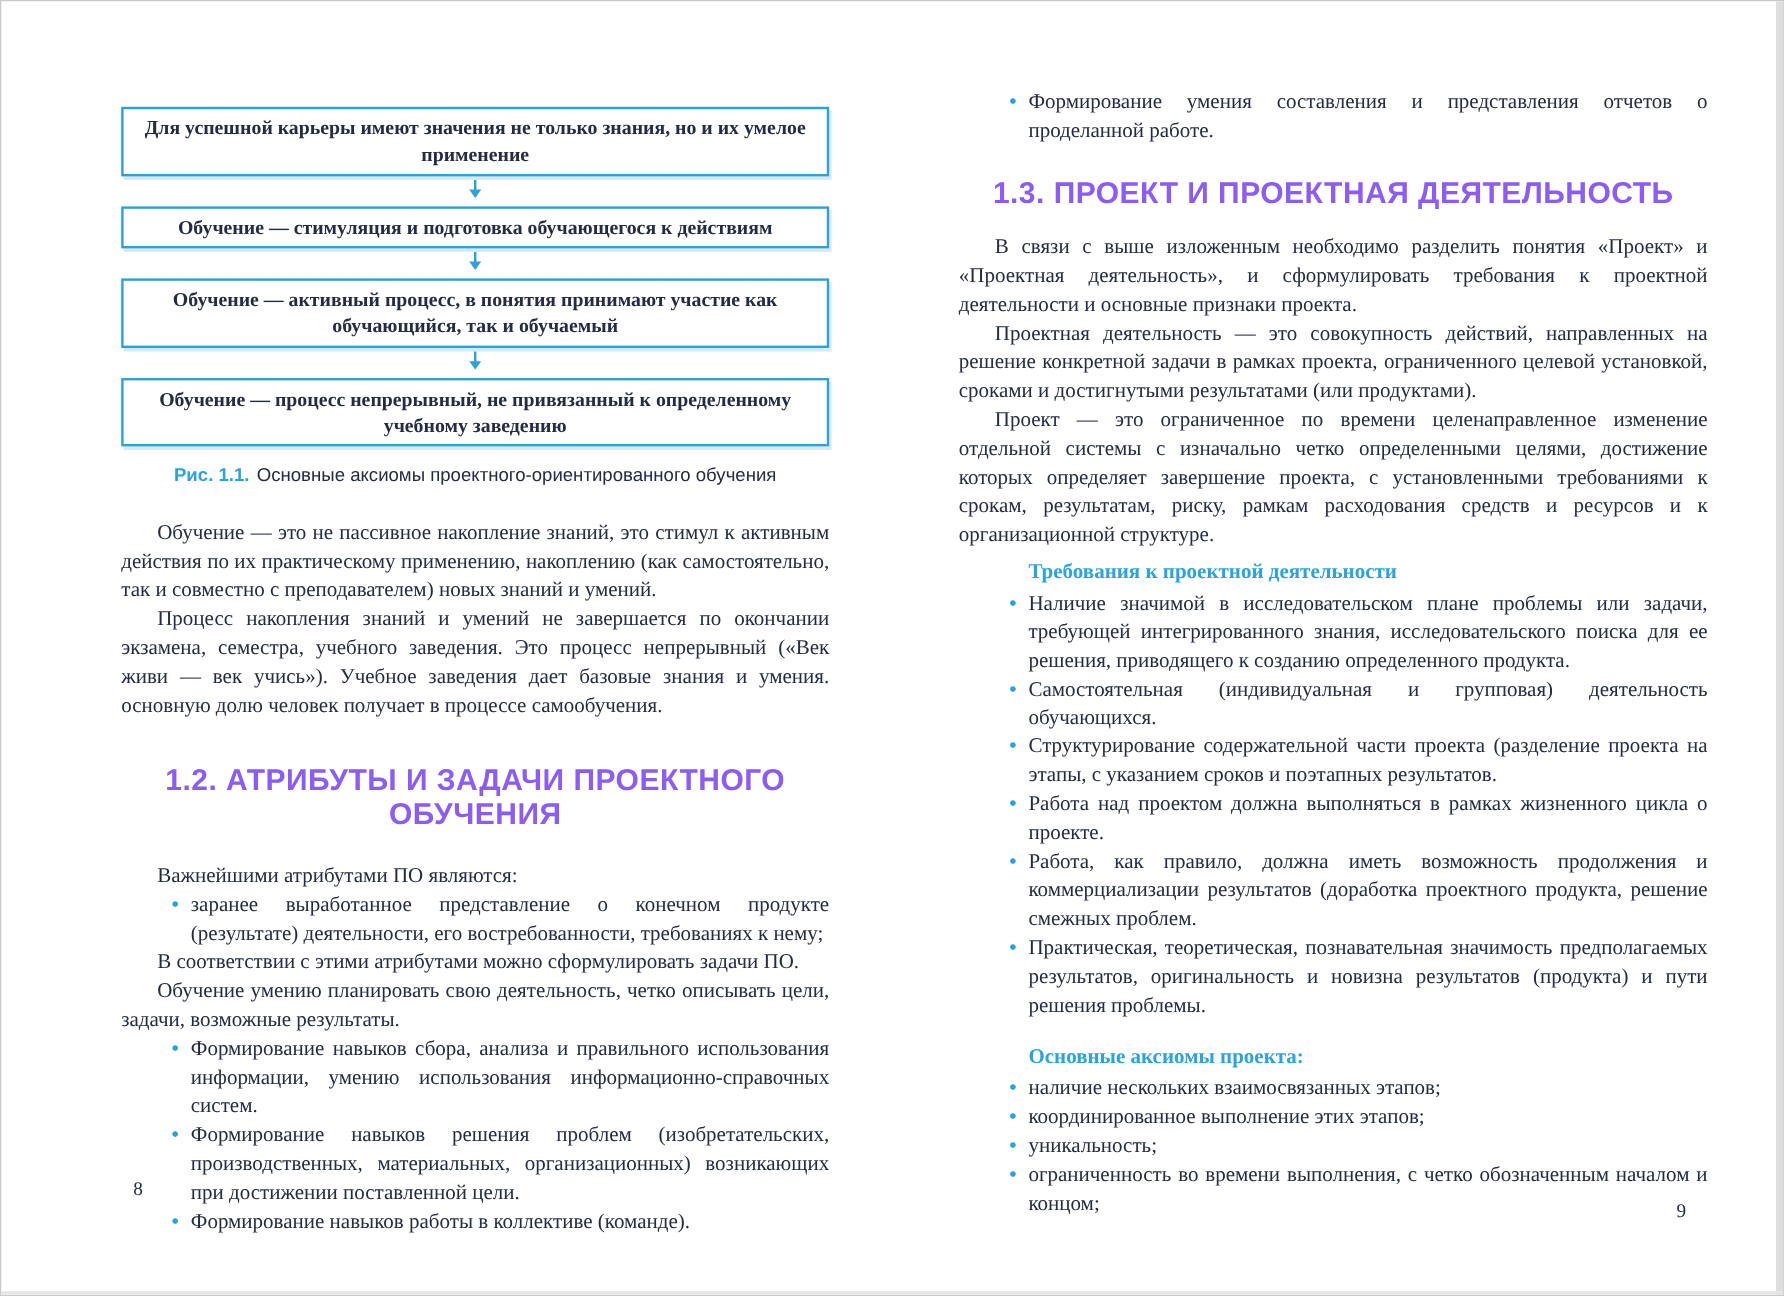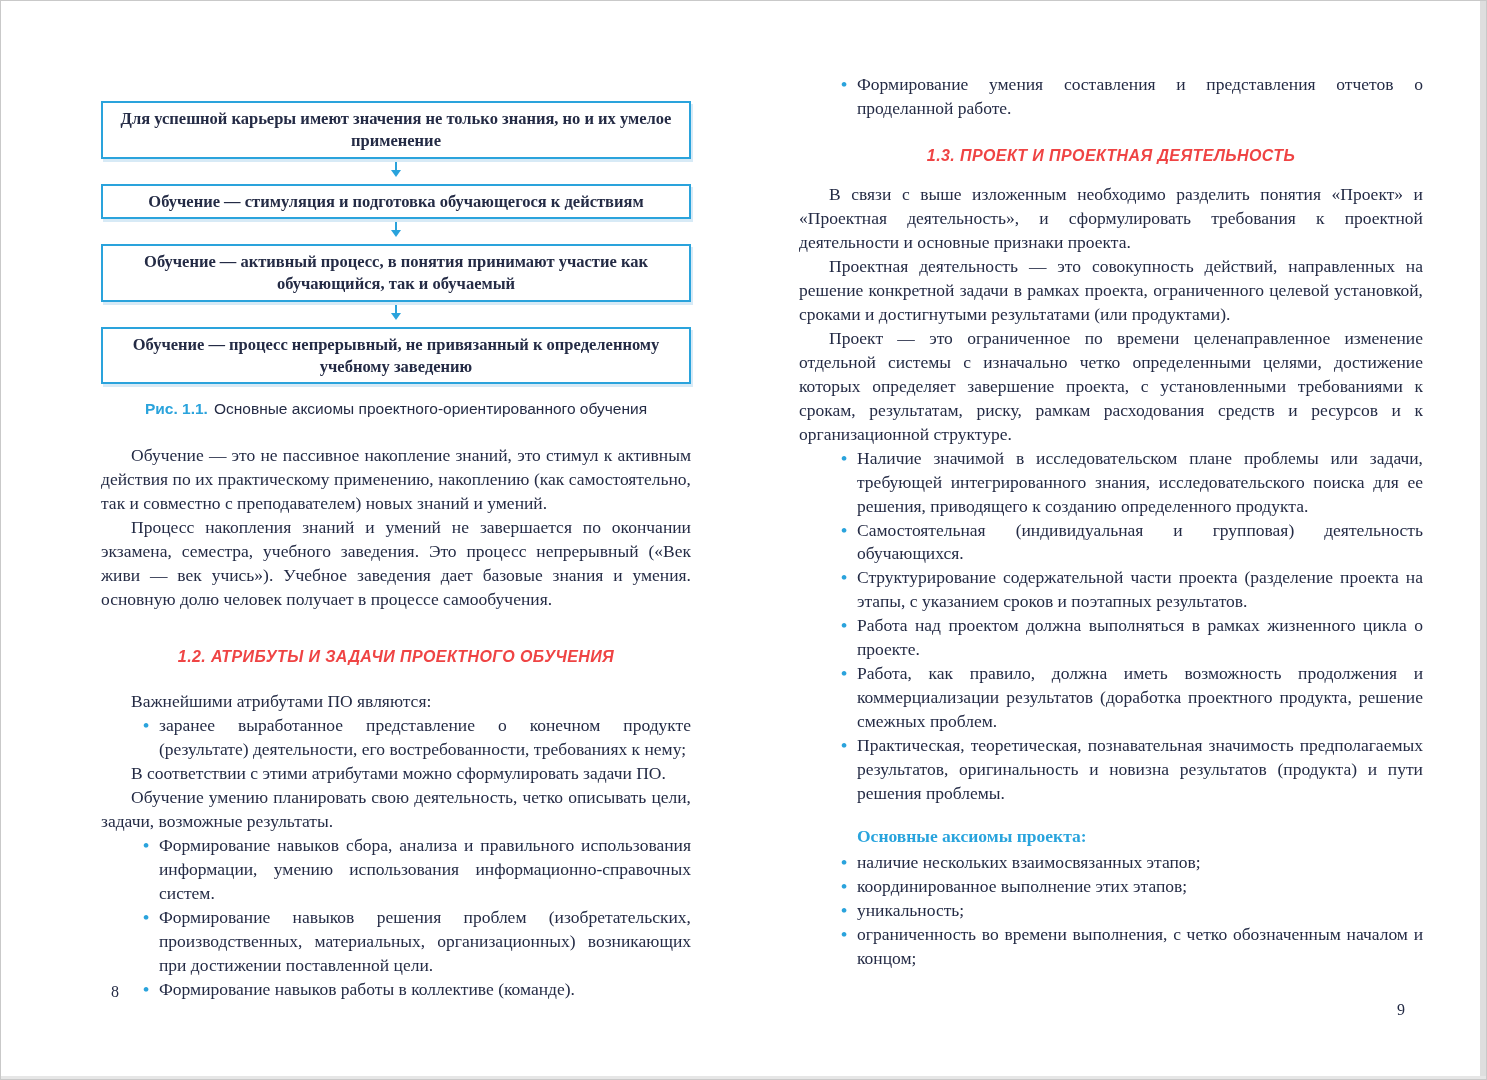--- a/index.html
+++ b/index.html
@@ -9,21 +9,21 @@
     background:#ffffff;
     border:1px solid #c9c9c9;
     box-sizing:border-box;
     overflow:hidden;
     font-family:"Liberation Serif", serif;
     color:#242b45;
   }
   .scan-edge-right{position:absolute;right:0;top:0;bottom:0;width:6px;background:#dedede;}
   .scan-edge-bottom{position:absolute;left:0;right:0;bottom:0;height:3px;background:#e6e6e6;}
 
-  .page-left{position:absolute;left:100px;top:100px;width:590px;}
+  .page-left{position:absolute;left:100px;top:88px;width:590px;}
   .page-right{position:absolute;left:798px;top:72px;width:624px;}
 
   
   .fc-box{
     border:2px solid #2aa3dc;
     box-shadow:2px 3px 0 rgba(140,195,230,0.35);
     padding:5px 14px;
     text-align:center;
     font-weight:bold;
     font-size:16.5px;
@@ -54,26 +54,25 @@
   
   .para{
     font-size:17.5px;line-height:1.37;
     text-align:justify;
     text-indent:30px;
     margin:0;
   }
   .section-heading{
     font-family:"Liberation Sans", sans-serif;
     font-weight:bold;
-    font-size:16px;
+    font-size:25px;
     letter-spacing:0.4px;
-    color:#ef4444;
+    color:#8b5cf6;
     text-align:center;
     margin:36px 0 24px;
-    font-style:italic;
   }
   .page-right .section-heading{margin:26px 0 18px;}
 
   ul.blist{list-style:none;margin:0;padding:0 0 0 58px;}
   ul.blist li{
     position:relative;
     font-size:17.5px;line-height:1.37;
     text-align:justify;
     margin:0;
   }
@@ -140,20 +139,21 @@
     <ul class="blist">
       <li><span class="bullet"></span><span>Формирование умения составления и представления отчетов о проделанной работе.</span></li>
     </ul>
 
     <div class="section-heading">1.3. ПРОЕКТ И ПРОЕКТНАЯ ДЕЯТЕЛЬНОСТЬ</div>
 
     <p class="para">В связи с выше изложенным необходимо разделить понятия «Проект» и «Проектная деятельность», и сформулировать требования к проектной деятельности и основные признаки проекта.</p>
     <p class="para">Проектная деятельность — это совокупность действий, направленных на решение конкретной задачи в рамках проекта, ограниченного целевой установкой, сроками и достигнутыми результатами (или продуктами).</p>
     <p class="para">Проект — это ограниченное по времени целенаправленное изменение отдельной системы с изначально четко определенными целями, достижение которых определяет завершение проекта, с установленными требованиями к срокам, результатам, риску, рамкам расходования средств и ресурсов и к организационной структуре.</p>
 
+    <div class="subhead">Требования к проектной деятельности</div>
 
     <ul class="blist">
       <li><span class="bullet"></span><span>Наличие значимой в исследовательском плане проблемы или задачи, требующей интегрированного знания, исследовательского поиска для ее решения, приводящего к созданию определенного продукта.</span></li>
       <li><span class="bullet"></span><span>Самостоятельная (индивидуальная и групповая) деятельность обучающихся.</span></li>
       <li><span class="bullet"></span><span>Структурирование содержательной части проекта (разделение проекта на этапы, с указанием сроков и поэтапных результатов.</span></li>
       <li><span class="bullet"></span><span>Работа над проектом должна выполняться в рамках жизненного цикла о проекте.</span></li>
       <li><span class="bullet"></span><span>Работа, как правило, должна иметь возможность продолжения и коммерциализации результатов (доработка проектного продукта, решение смежных проблем.</span></li>
       <li><span class="bullet"></span><span>Практическая, теоретическая, познавательная значимость предполагаемых результатов, оригинальность и новизна результатов (продукта) и пути решения проблемы.</span></li>
     </ul>
 

